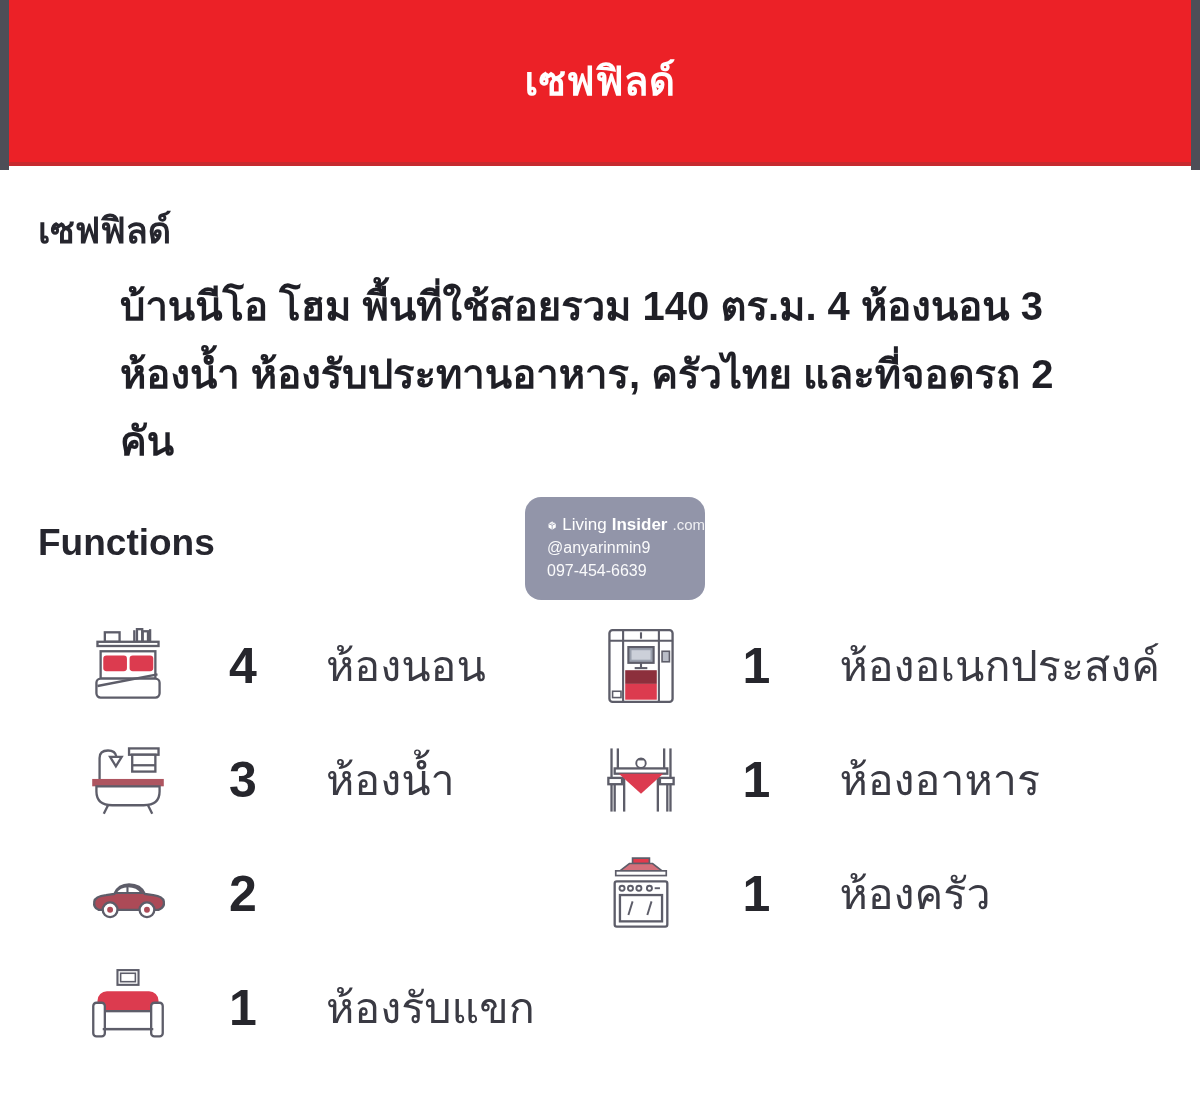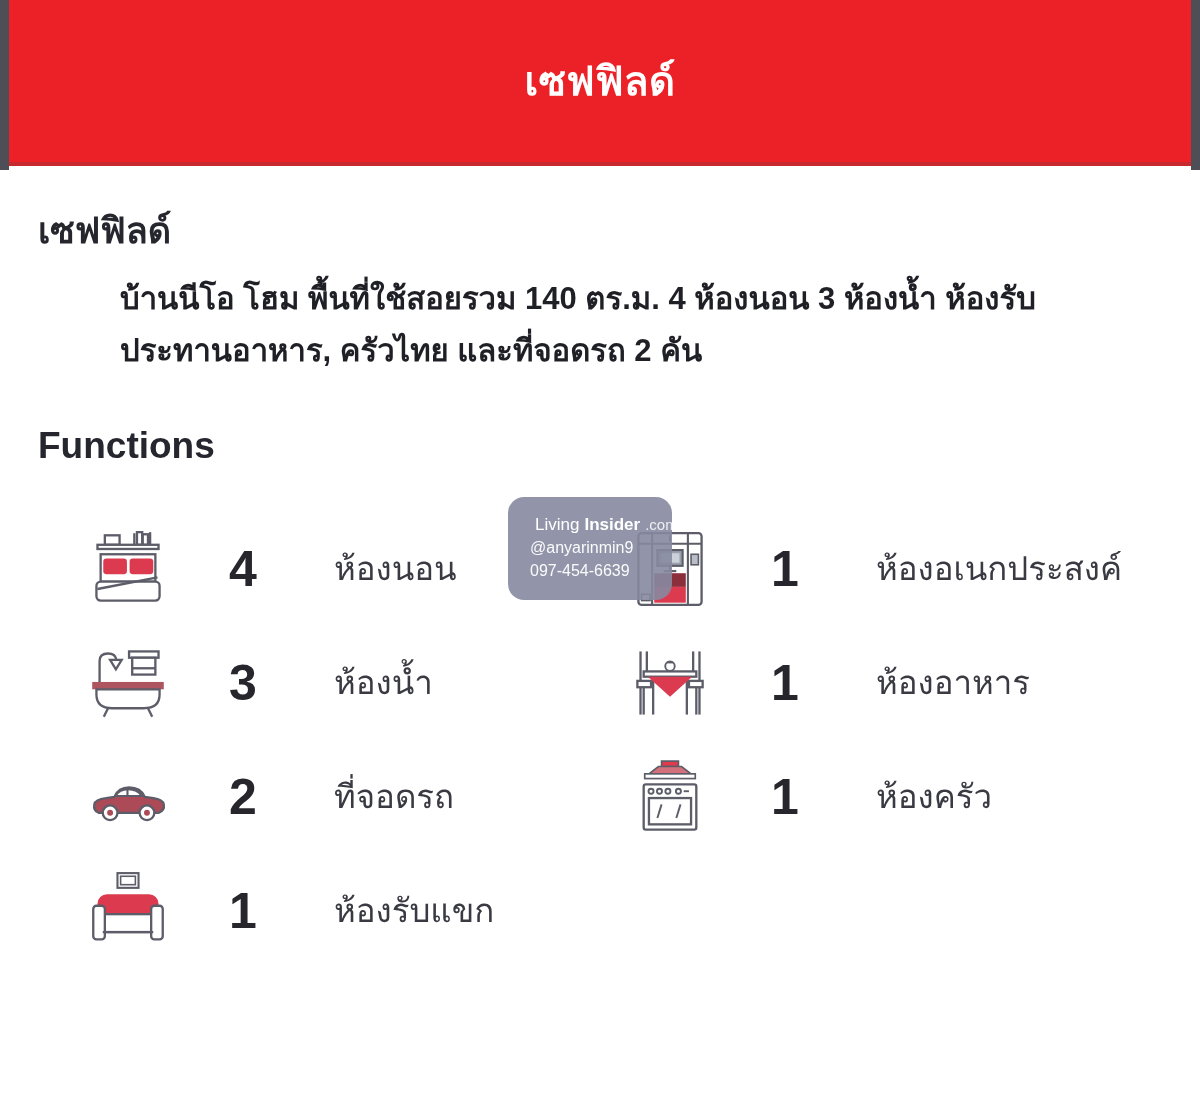--- a/index.html
+++ b/index.html
@@ -15,38 +15,38 @@
     position:absolute; top:0; left:0; right:0; height:166px;
     background:#EC2127; border-bottom:4px solid #C62A2F;
     display:flex; align-items:center; justify-content:center; z-index:2;
   }
   .app-header .header-title { color:#ffffff; font-size:40px; font-weight:700; letter-spacing:.5px; }
 
   .content { position:absolute; top:170px; left:0; right:0; bottom:0; background:#fff; }
 
   .page-title { margin:40px 0 0 38px; font-size:36px; font-weight:700; color:#26262e; line-height:1.15; }
   .description {
-    margin:22px 95px 0 120px; font-size:31px; font-weight:600;
+    margin:22px 95px 0 120px; font-size:40px; font-weight:600;
     color:#1f1f26; line-height:1.68;
   }
   .functions-heading { margin:46px 0 0 38px; font-size:37px; font-weight:700; color:#26262e; line-height:1.2; }
 
   .functions-grid {
     margin-top:44px; display:grid; grid-template-columns:1fr 1fr;
     padding-left:88px; padding-right:40px; position:relative;
   }
   .func-item { display:flex; align-items:center; height:114px; }
   .func-item:nth-child(even) { padding-left:6px; }
   .func-icon { width:80px; height:84px; flex:0 0 80px; display:flex; align-items:center; }
   .func-icon svg { width:100%; height:100%; display:block; }
   .func-count { width:150px; text-align:center; font-size:50px; font-weight:700; color:#26262c; }
-  .func-label { margin-left:16px; font-size:33px; font-weight:500; color:#3a3a43; white-space:nowrap; }
+  .func-label { margin-left:8px; font-size:43px; font-weight:500; color:#3a3a43; white-space:nowrap; }
 
   .watermark {
-    position:absolute; left:508px; top:497px; width:164px; height:103px;
+    position:absolute; left:525px; top:497px; width:180px; height:103px;
     background:rgba(134,138,160,0.90); border-radius:16px; z-index:5;
     color:#ffffff; display:flex; flex-direction:column; justify-content:center;
     padding-left:22px; gap:3px;
   }
   .wm-brand-line { display:flex; align-items:baseline; gap:5px; font-size:17px; line-height:1.1; }
   .wm-logo { align-self:center; width:17px; height:17px; }
   .wm-brand-living { font-weight:300; }
   .wm-brand-insider { font-weight:700;text-align:center; }
   .wm-brand-suffix { font-size:15px; opacity:.85; }
   .wm-handle, .wm-phone { font-size:16px; font-weight:400; line-height:1.25; opacity:.96; }
@@ -219,21 +219,20 @@
     <span class="func-label">ห้องอาหาร</span>
   </div>
 
   <div class="func-item">
     <span class="func-icon">
           <svg viewBox="0 0 76 76">
             <use href="#car-icon" xlink:href="#car-icon"></use>
           </svg>
         </span>
     <span class="func-count">2</span>
-    <span class="func-label">ที่จอดรถ</span>
   </div>
 
   <div class="func-item">
     <span class="func-icon">
           <svg viewBox="0 0 76 76">
             <use href="#stove-icon" xlink:href="#stove-icon"></use>
           </svg>
         </span>
     <span class="func-count">1</span>
     <span class="func-label">ห้องครัว</span>

